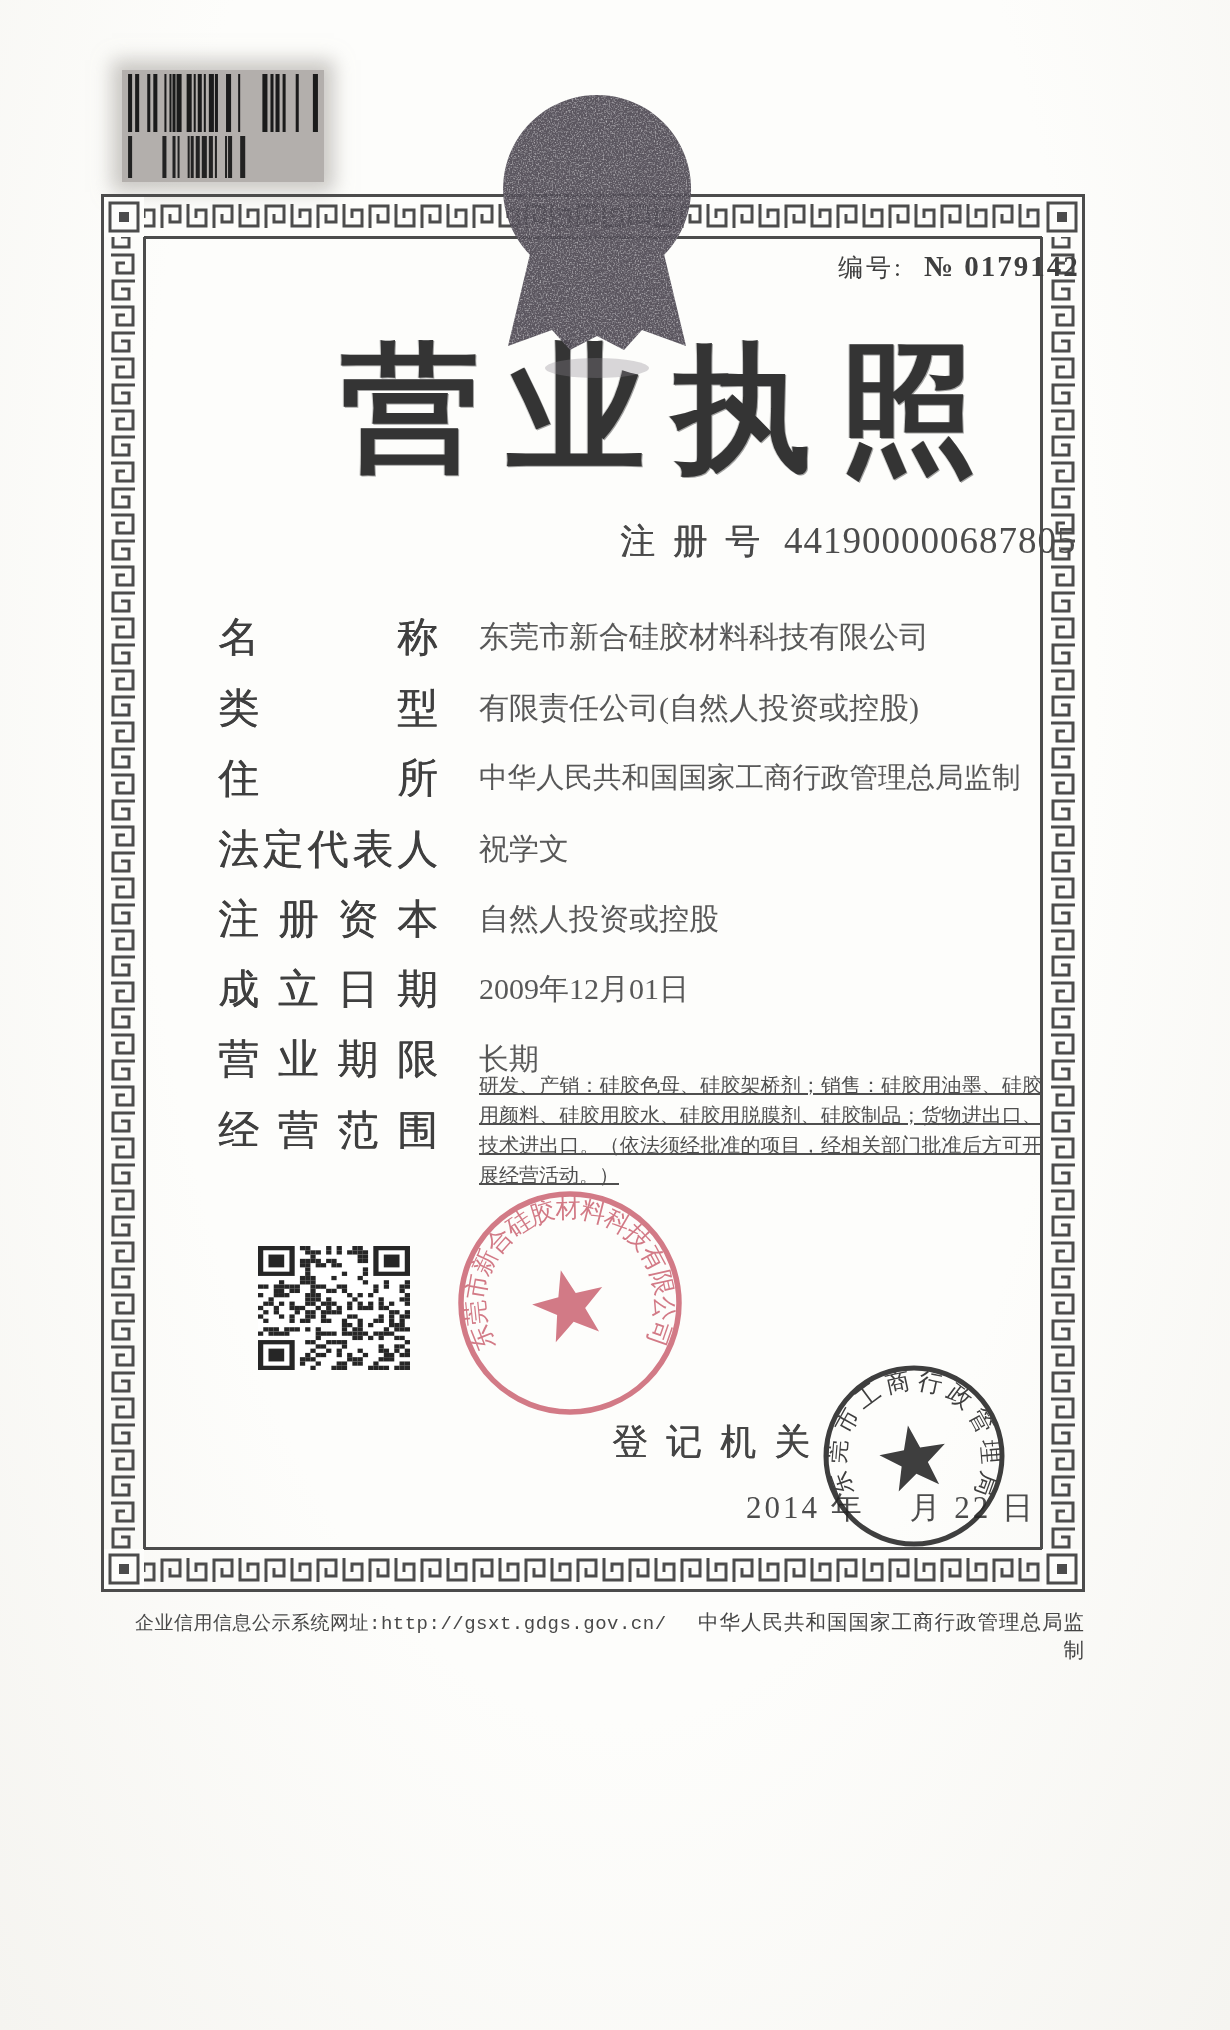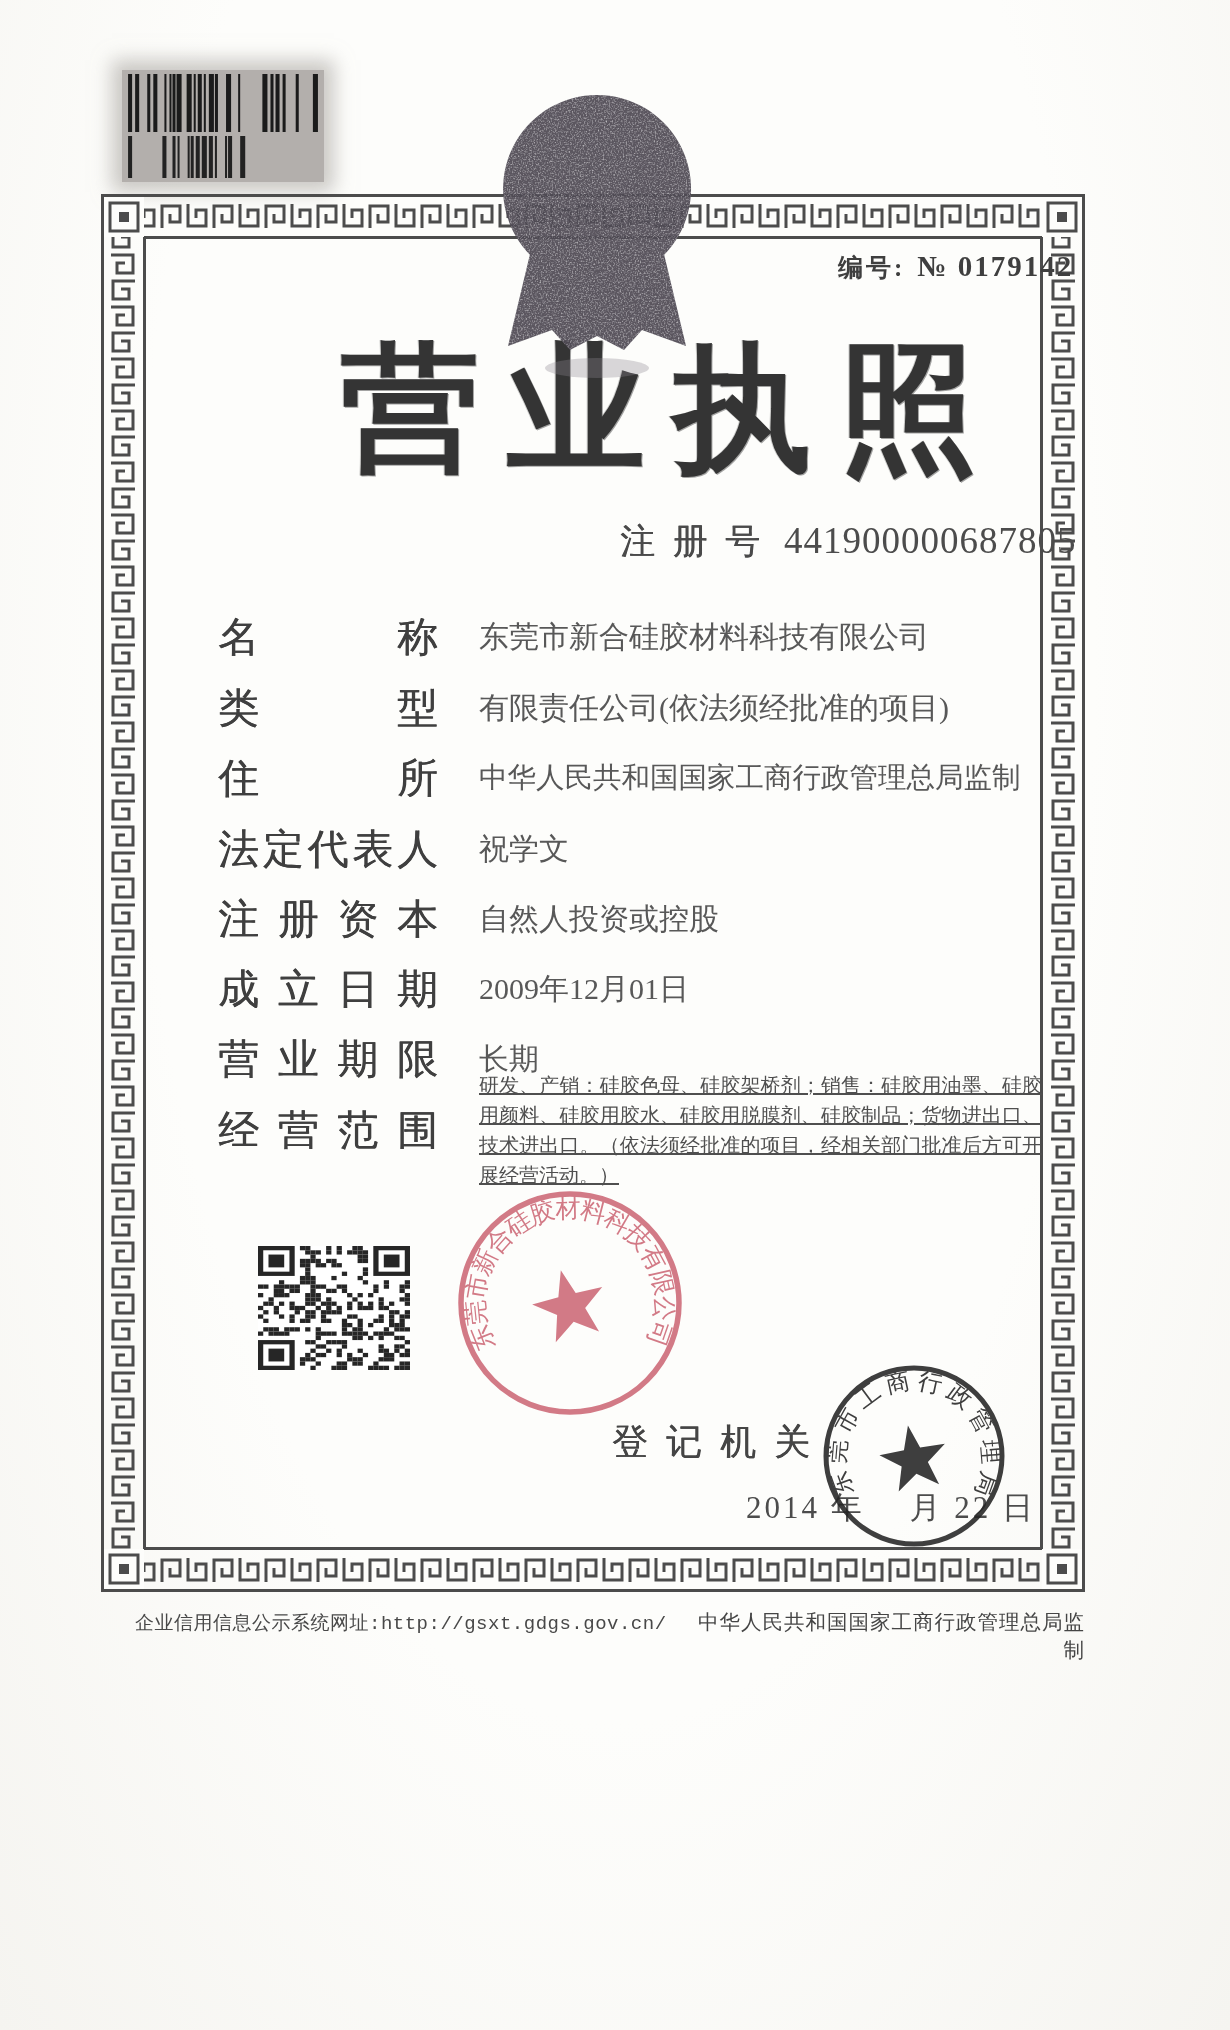--- a/index.html
+++ b/index.html
@@ -11,22 +11,22 @@
   
   .barcode{position:absolute;left:122px;top:70px;width:202px;height:112px;
     background:#b5b1ae;box-shadow:0 0 18px 10px rgba(160,156,152,.55);}
   .barcode svg{display:block;width:100%;height:100%;}
   
   .emblem{position:absolute;left:500px;top:84px;width:195px;height:300px;opacity:.93;z-index:3;}
   
   .frame{position:absolute;left:101px;top:194px;width:984px;height:1398px;z-index:1;}
   
   .serial{position:absolute;left:838px;top:250px;z-index:2;white-space:nowrap;color:#3f3f3f;}
-  .serial .lbl{font-size:25px;letter-spacing:3px;font-weight:bold;}
-  .serial .num{font-size:29px;font-weight:700;letter-spacing:2px;margin-left:8px;font-family:"Liberation Serif",serif;}
+  .serial .lbl{font-size:25px;letter-spacing:3px;}
+  .serial .num{font-size:29px;font-weight:700;letter-spacing:2px;margin-left:16px;font-family:"Liberation Serif",serif;}
   
   .title{position:absolute;left:0;top:338px;width:1230px;margin:0;text-align:center;
     font-size:138px;line-height:1.05;font-weight:700;color:#343434;letter-spacing:28px;text-indent:28px;
     text-shadow:1px 1px 0 rgba(90,90,90,.55), -1px 0 0 rgba(110,110,110,.35);z-index:2;padding-left:44px;}
   
   .regline{position:absolute;left:620px;top:518px;display:flex;align-items:baseline;z-index:2;}
   .reglabel{width:140px;font-size:35px;color:#4a4a4a;text-shadow:.4px 0 0 currentColor;}
   .regno{margin-left:24px;font-size:37px;color:#4c4c4c;letter-spacing:1px;}
   
   .row{position:absolute;left:218px;display:flex;align-items:center;z-index:2;}
@@ -175,21 +175,21 @@
         <span>名</span>
         <span>称</span>
       </div>
     <div class="fvalue">东莞市新合硅胶材料科技有限公司</div>
   </div>
   <div class="row r1">
     <div class="flabel justify">
         <span>类</span>
         <span>型</span>
       </div>
-    <div class="fvalue">有限责任公司(依法须经批准的项目)</div>
+    <div class="fvalue">有限责任公司(自然人投资或控股)</div>
   </div>
   <div class="row r2">
     <div class="flabel justify">
         <span>住</span>
         <span>所</span>
       </div>
     <div class="fvalue">中华人民共和国国家工商行政管理总局监制</div>
   </div>
   <div class="row r3">
     <div class="flabel justify">

